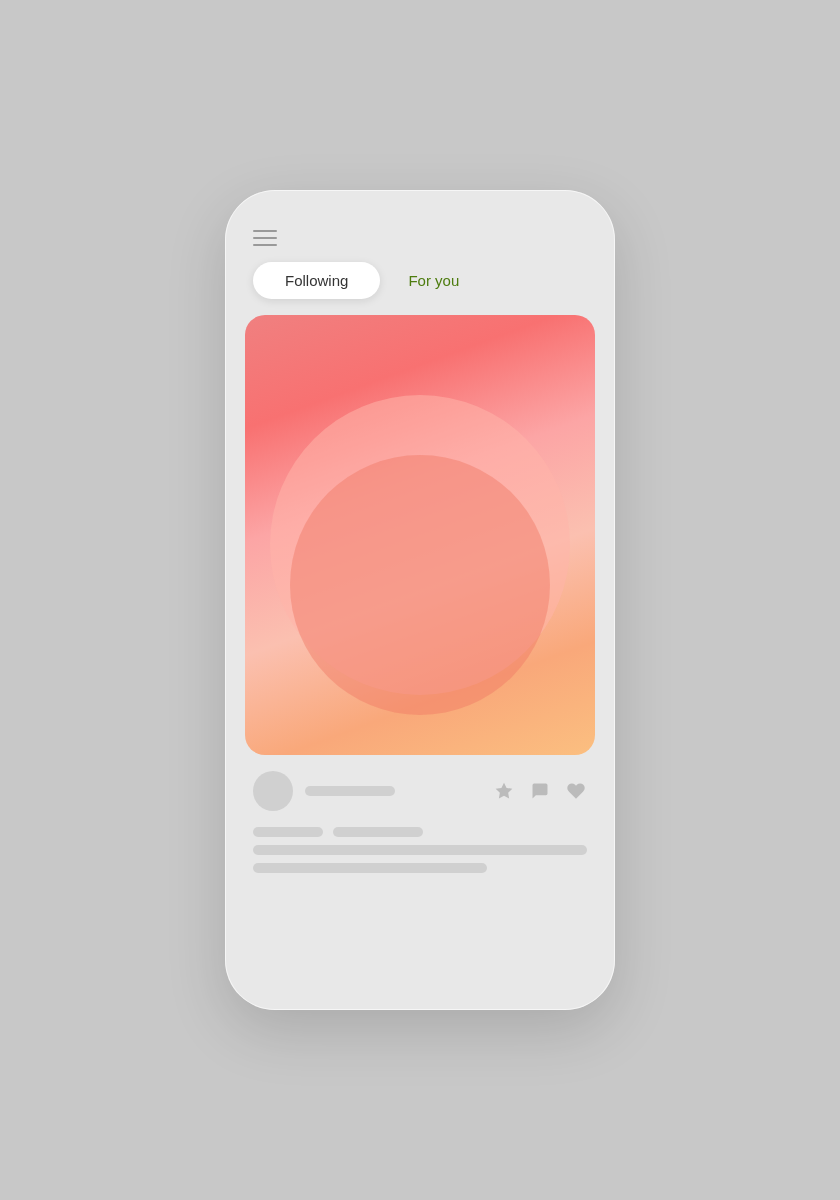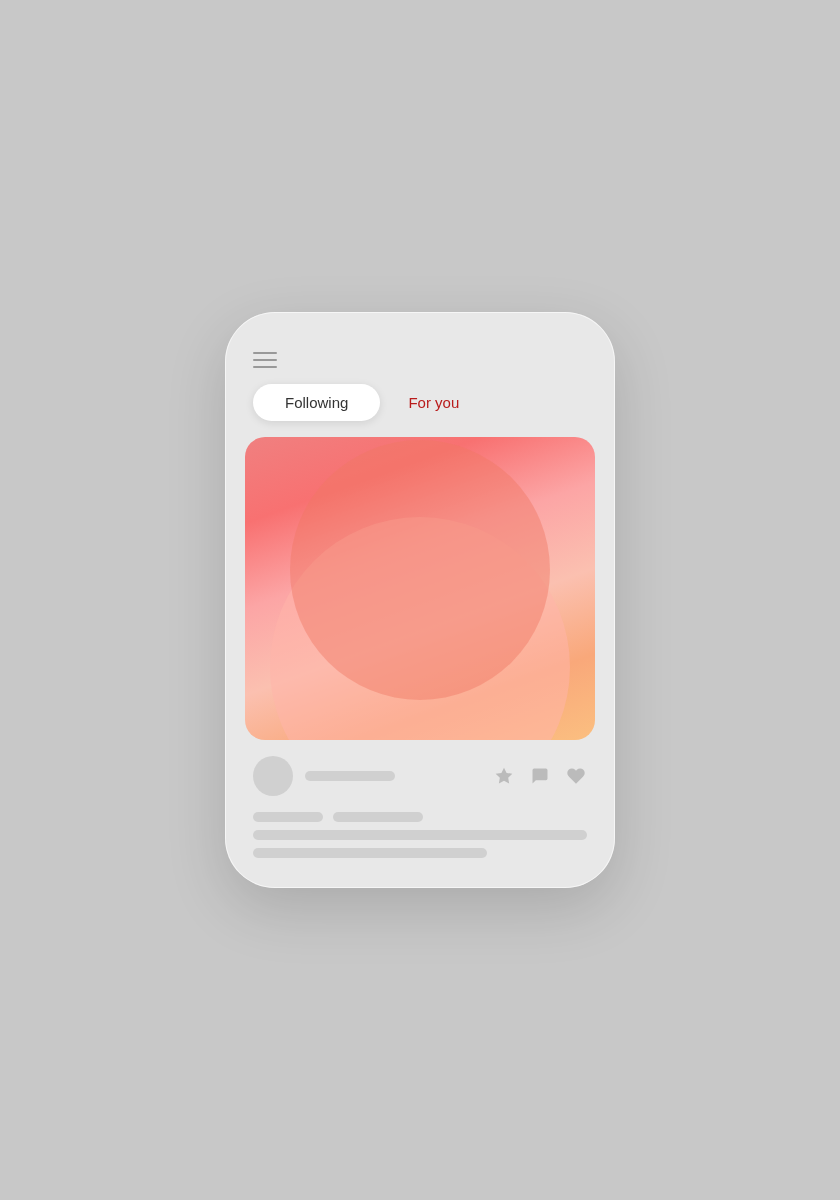--- a/index.html
+++ b/index.html
@@ -13,21 +13,21 @@
       height: 1200px;
       background-color: #c8c8c8;
       display: flex;
       align-items: center;
       justify-content: center;
       font-family: -apple-system, BlinkMacSystemFont, 'Segoe UI', sans-serif;
     }
 
     .phone-frame {
       width: 390px;
-      height: 576px;
+      height: 820px;
       background-color: #e8e8e8;
       border-radius: 50px;
       padding: 30px 20px 30px 20px;
       box-shadow: 0 20px 60px rgba(0,0,0,0.15), inset 0 0 0 1px rgba(255,255,255,0.6);
       display: flex;
       flex-direction: column;
       gap: 16px;
       position: relative;
     }
 
@@ -70,21 +70,21 @@
       box-shadow: 0 2px 8px rgba(0,0,0,0.1);
       border: none;
     }
 
     .tab-foryou {
       background: transparent;
       border: none;
       padding: 10px 28px;
       font-size: 15px;
       font-weight: 400;
-      color: #b91c1c;
+      color: #4d7c0f;
       cursor: pointer;
     }
 
     .post-image {
       width: 100%;
       height: 440px;
       border-radius: 20px;
       overflow: hidden;
       position: relative;
     }

